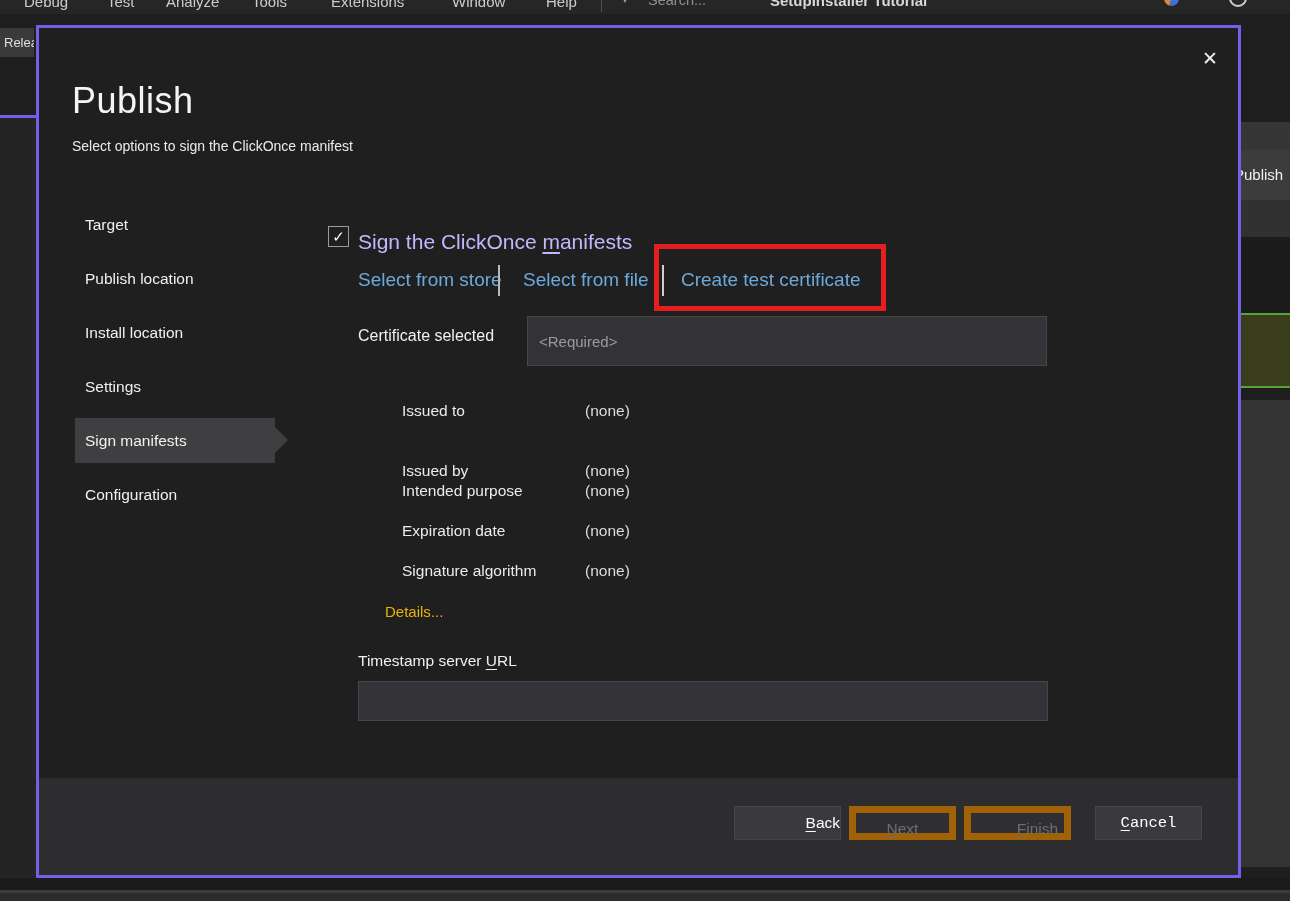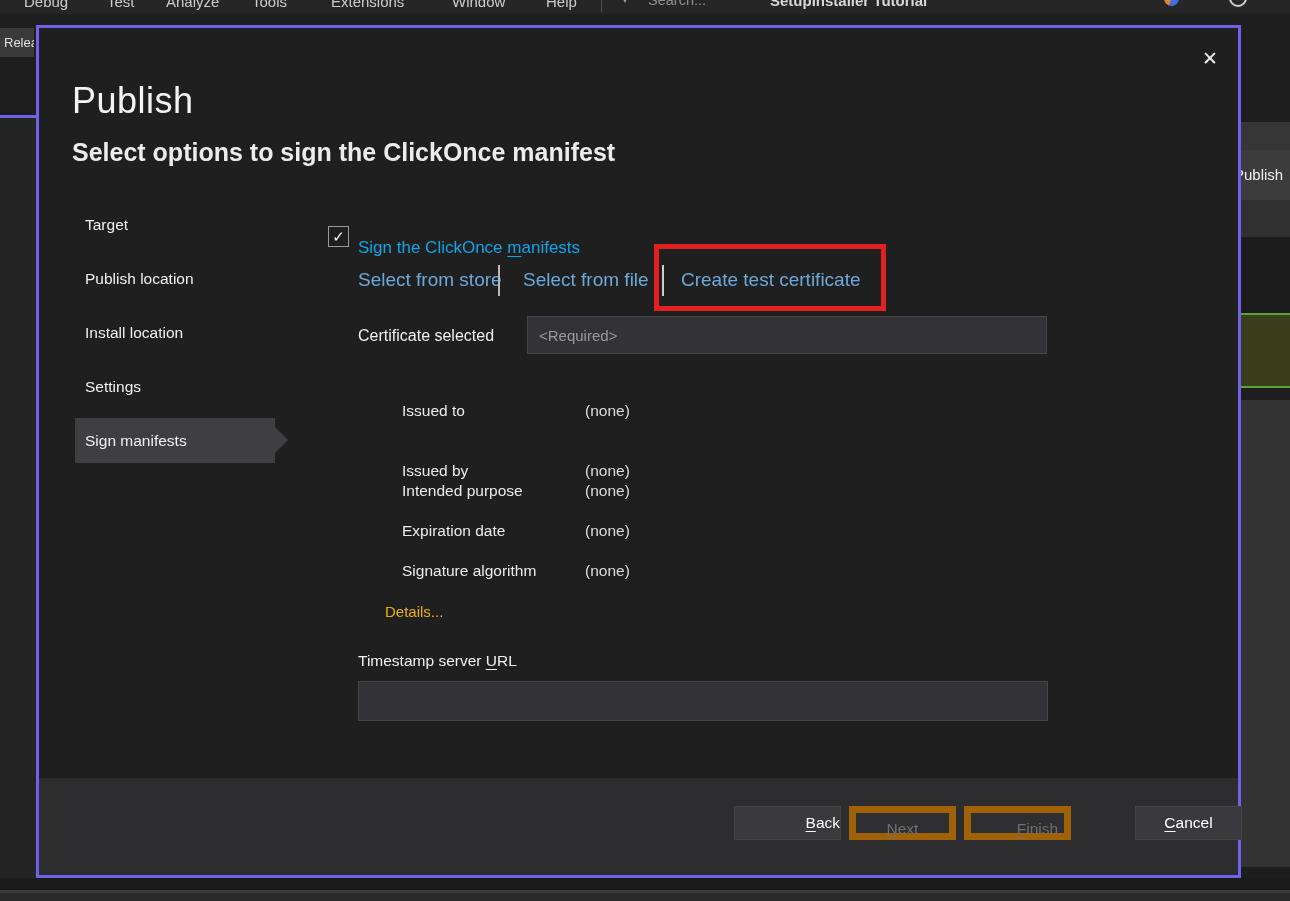--- a/index.html
+++ b/index.html
@@ -66,21 +66,21 @@
   .close-btn {
     position:absolute; left:1156px; top:16px; width:30px; height:30px;
     font-size:19px; line-height:30px; text-align:center; color:#ededed; cursor:pointer;
   }
   .dlg-title {
     position:absolute; left:33px; top:52px;
     font-size:36px; font-weight:300; color:#f4f4f4; letter-spacing:0.5px;
   }
   .dlg-subtitle {
     position:absolute; left:33px; top:110px;
-    font-size:25px; font-weight:700; color:#ececec;
+    font-size:14px; font-weight:400; color:#ececec;
   }
 
   
   .side-item {
     position:absolute; left:36px; width:200px; height:45px;
     line-height:45px; padding-left:10px;
     font-size:15.5px; color:#f0f0f0; cursor:pointer; white-space:nowrap;
   }
   .si-0{top:174px;} .si-1{top:228px;} .si-2{top:282px;} .si-3{top:336px;} .si-4{top:390px;} .si-5{top:444px;}
   .side-item.selected { background:#3F3F41; }
@@ -90,61 +90,61 @@
     border-left:13px solid #3F3F41;
   }
 
   
   .checkbox {
     position:absolute; left:289px; top:198px; width:21px; height:21px;
     border:1.5px solid #9a9a9a; background:#1F1F1F;
     color:#ffffff; font-size:15px; line-height:19px; text-align:center; cursor:pointer;
   }
   .cb-label {
-    position:absolute; left:319px; top:208px;
-    font-size:17px; line-height:23px; color:#0ea5e9; cursor:pointer;
+    position:absolute; left:319px; top:202px;
+    font-size:21px; line-height:23px; color:#c4b5fd; cursor:pointer;
   }
   .mn { text-decoration:underline; text-underline-offset:2.5px; }
 
   .link { position:absolute; top:242px; font-size:19px; line-height:20px; color:#6CA9DB; cursor:pointer; white-space:nowrap; }
   .lk-0{left:319px;} .lk-1{left:484px;} .lk-2{left:642px;}
   .vsep { position:absolute; top:237px; width:2px; height:31px; background:#b9b9b9; }
   .vs-0{left:459px;} .vs-1{left:623px; background:#cfcfcf;}
 
   .redbox {
     position:absolute; left:615px; top:216px; width:232px; height:67px;
     border:5px solid #E3201F; pointer-events:none;
   }
 
   .cert-label { position:absolute; left:319px; top:297px; font-size:16px; line-height:22px; color:#f0f0f0; }
   .field {
     position:absolute; background:#333337; border:1px solid #45454a;
     color:#9b9b9b; font-size:15px; padding-left:11px;
     font-family:"Liberation Sans", sans-serif; outline:none;
   }
-  .cert-input { left:488px; top:288px; width:520px; height:38px; }
+  .cert-input { left:488px; top:288px; width:520px; height:50px; }
   .ts-input   { left:319px; top:653px; width:690px; height:40px; color:#e0e0e0; }
 
   .det-label { position:absolute; left:363px; font-size:15.5px; line-height:22px; color:#ebebeb; white-space:nowrap; }
   .det-value { position:absolute; left:546px; font-size:15.5px; line-height:22px; color:#dcdcdc; white-space:nowrap; }
   .dr-0{top:372px;} .dr-1{top:432px;} .dr-2{top:452px;} .dr-3{top:492px;} .dr-4{top:532px;}
 
   .details-link { position:absolute; left:346px; top:573px; font-size:15px; line-height:22px; color:#eab308;text-align:right; }
 
   .ts-label { position:absolute; left:319px; top:622px; font-size:15.5px; line-height:22px; color:#f0f0f0; }
 
   
   .footer { position:absolute; left:0; bottom:0; width:100%; height:97px; background:#2D2D30; }
   .btn {
     position:absolute; top:778px; width:107px; height:34px;
     font-size:15.5px; line-height:32px; text-align:center; cursor:pointer; white-space:nowrap;
   }
   .btn.enabled  { background:#3A3A3E; color:#ffffff; border:1px solid #444448; }
   .btn.disabled { background:#2F2F33; color:#6e6e6e; border:7px solid #a16207; cursor:default; }
-  .bt-0{left:695px;text-align:right;} .bt-1{left:810px;} .bt-2{left:925px;padding-left:40px;} .bt-3{left:1096px;}
+  .bt-0{left:695px;text-align:right;} .bt-1{left:810px;} .bt-2{left:925px;padding-left:40px;} .bt-3{left:1056px;font-family:Liberation Mono, monospace;}
 </style>
 </head>
 <body>
 
 <div class="menubar">
   <span class="menu-item mi-0">Debug</span>
   <span class="menu-item mi-1">Test</span>
   <span class="menu-item mi-2">Analyze</span>
   <span class="menu-item mi-3">Tools</span>
   <span class="menu-item mi-4">Extensions</span>
@@ -183,20 +183,21 @@
 
   <div class="dlg-title">Publish</div>
   <div class="dlg-subtitle">Select options to sign the ClickOnce manifest</div>
 
   <div class="side-item si-0">Target</div>
   <div class="side-item si-1">Publish location</div>
   <div class="side-item si-3">Settings</div>
   <div class="side-item si-2">Install location</div>
   <div class="side-item si-4 selected">Sign manifests</div>
   <div class="side-arrow"></div>
+  <div class="side-item si-5">Configuration</div>
 
   <div class="checkbox">
     <span>✓</span>
   </div>
   <div class="cb-label">
     <span>Sign the ClickOnce </span><span class="mn">m</span><span>anifests</span>
   </div>
 
   <span class="link lk-0">Select from store</span>
   <span class="vsep vs-0"></span>

